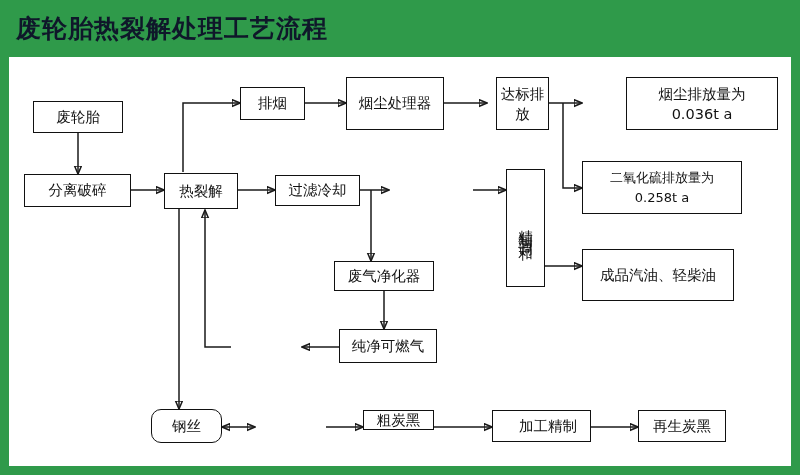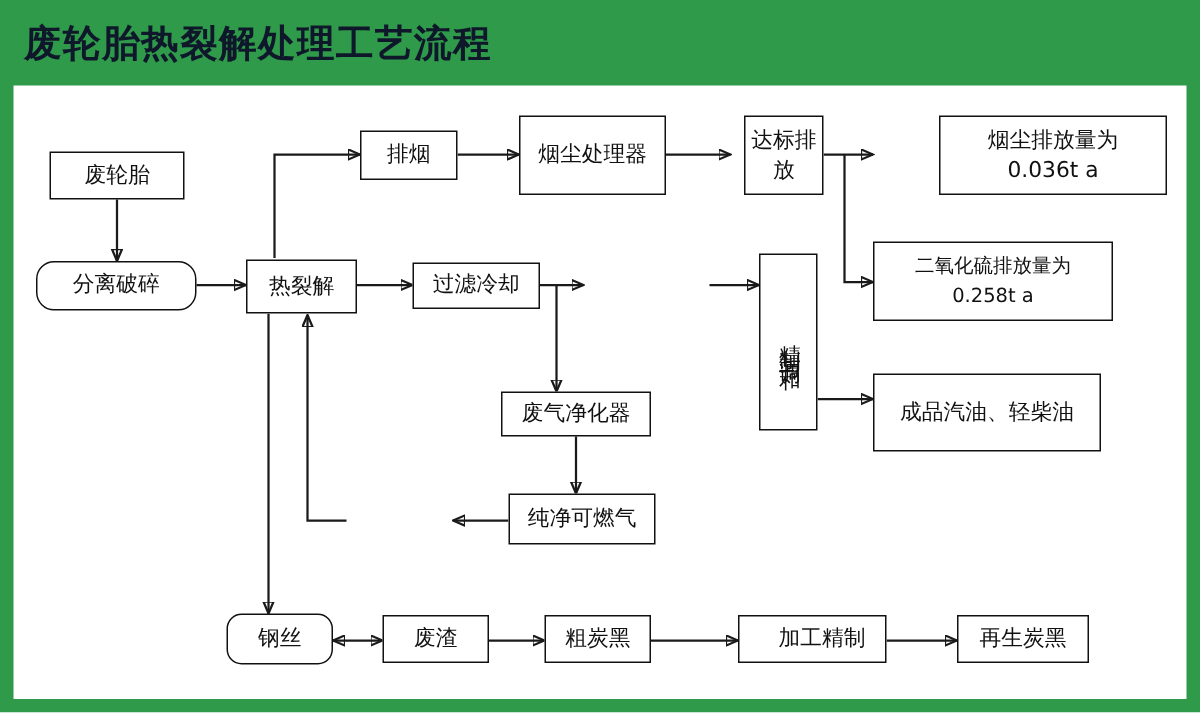--- a/index.html
+++ b/index.html
@@ -125,21 +125,21 @@
 
       <line x1="317" y1="370" x2="354" y2="370" marker-end="url(#ah)"></line>
 
       <line x1="425" y1="370" x2="483" y2="370" marker-end="url(#ah)"></line>
 
       <line x1="582" y1="370" x2="629" y2="370" marker-end="url(#ah)"></line>
     </svg>
 
     <div class="node" style="left:24px;top:44px;width:90px;height:32px;">废轮胎</div>
 
-    <div class="node" style="left:15px;top:117px;width:107px;height:33px;border-radius:12px;">分离破碎</div>
+    <div class="node" style="left:15px;top:117px;width:107px;height:33px;">分离破碎</div>
 
     <div class="node" style="left:155px;top:116px;width:74px;height:36px;">热裂解</div>
 
     <div class="node" style="left:231px;top:30px;width:65px;height:33px;">排烟</div>
 
     <div class="node" style="left:337px;top:20px;width:98px;height:53px;">烟尘处理器</div>
 
     <div class="node multiline" style="left:487px;top:20px;width:53px;height:53px;">
       <span>达标排放</span>
     </div>
@@ -161,22 +161,21 @@
 
     <div class="node" style="left:573px;top:192px;width:152px;height:52px;">成品汽油、轻柴油</div>
 
     <div class="node" style="left:325px;top:204px;width:100px;height:30px;">废气净化器</div>
 
     <div class="node" style="left:330px;top:272px;width:98px;height:34px;">纯净可燃气</div>
 
 
     <div class="node" style="left:142px;top:352px;width:71px;height:34px;border-radius:10px;">钢丝</div>
 
-    <div class="node" style="left:246px;top:353px;width:71px;height:32px;">废渣</div>
 
-    <div class="node" style="left:354px;top:353px;width:71px;height:32px;">粗炭黑</div>
+    <div class="node" style="left:354px;top:353px;width:71px;height:20px;">粗炭黑</div>
 
     <div class="node" style="left:483px;top:353px;width:99px;height:32px;padding-left:13px;">加工精制</div>
 
     <div class="node" style="left:629px;top:353px;width:88px;height:32px;">再生炭黑</div>
 
   </div>
 </div>
 
 </body></html>

